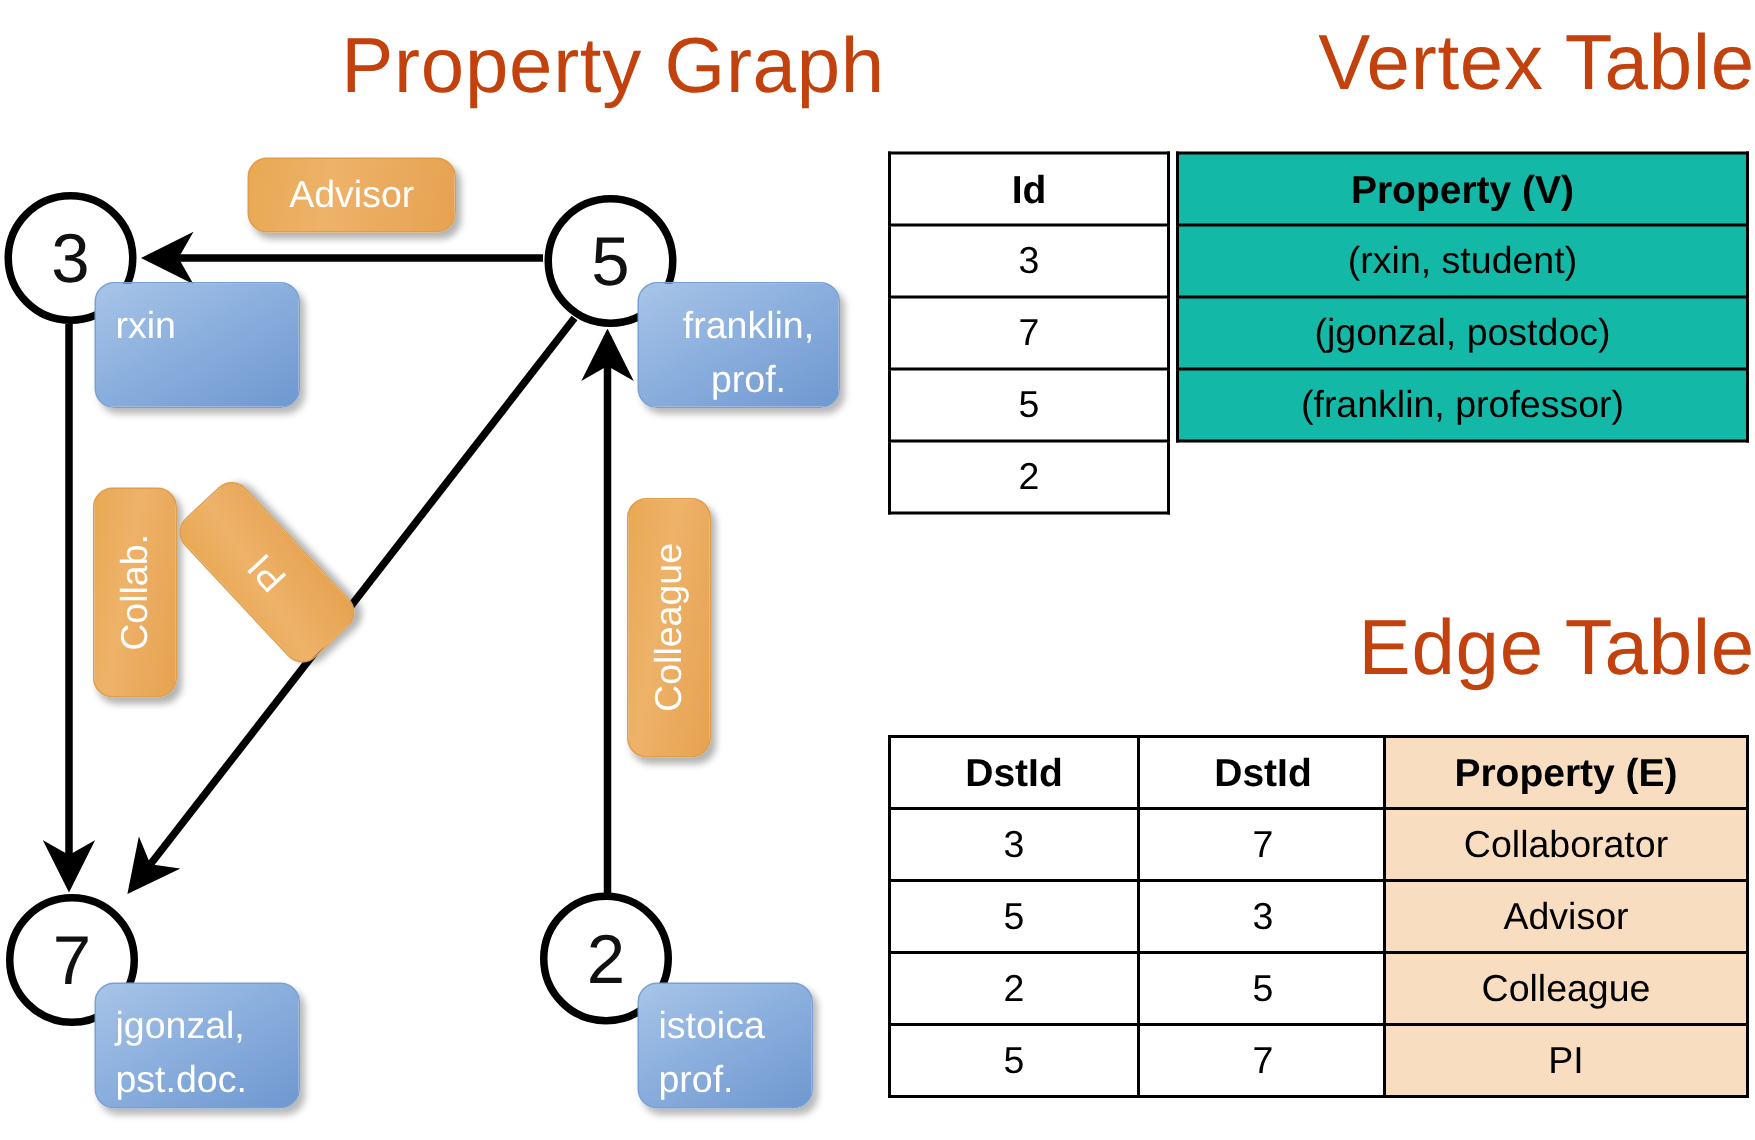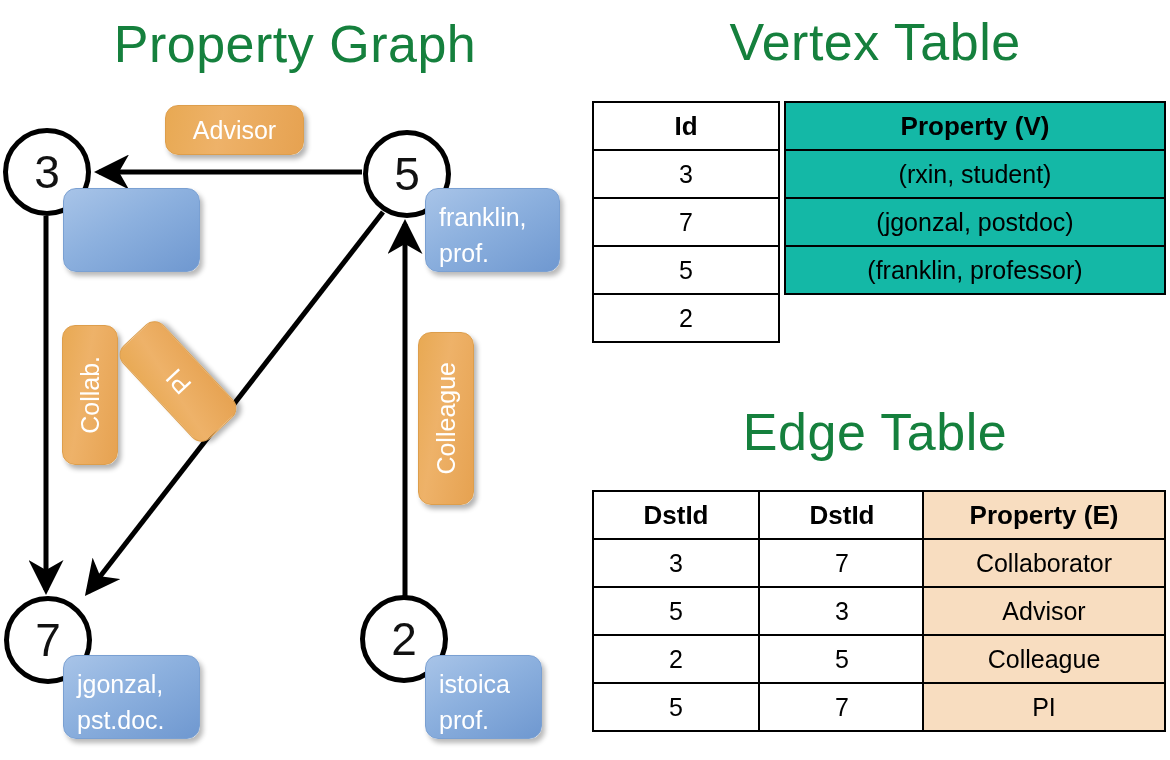--- a/index.html
+++ b/index.html
@@ -16,23 +16,23 @@
     color: #000000;
   }
 
   
   .title {
     position: absolute;
     font-family: "Liberation Sans", sans-serif;
     font-weight: 300;
     font-size: 52px;
     letter-spacing: 0.5px;
-    color: #15803d;
+    color: #c2410c;
     white-space: nowrap;
-    text-align: center;
+    text-align: right;
   }
   #title-property-graph { left: 0px;   top: 14px;  width: 590px; }
   #title-vertex-table   { left: 580px; top: 12px;  width: 590px; }
   #title-edge-table     { left: 580px; top: 402px; width: 590px; }
 
   
   #graph-panel {
     position: absolute;
     left: 0; top: 0;
     width: 590px; height: 760px;
@@ -152,23 +152,24 @@
     <span>5</span>
   </div>
   <div class="vertex" style="left:4px; top:596px; width:88px; height:88px;">
     <span>7</span>
   </div>
   <div class="vertex" style="left:360px; top:595px; width:88px; height:88px;">
     <span>2</span>
   </div>
 
   <div class="prop-box" style="left:63px; top:188px; width:137px; height:84px;">
-  </div>
-
-  <div class="prop-box" style="left:425px; top:188px; width:135px; height:84px;">
+    <div>rxin</div>
+  </div>
+
+  <div class="prop-box" style="left:425px; top:188px; width:135px; height:84px;text-align:center;">
     <div>franklin,</div>
     <div>prof.</div>
   </div>
 
   <div class="prop-box" style="left:63px; top:655px; width:137px; height:84px;">
     <div>jgonzal,</div>
     <div>pst.doc.</div>
   </div>
 
   <div class="prop-box" style="left:425px; top:655px; width:117px; height:84px;">

